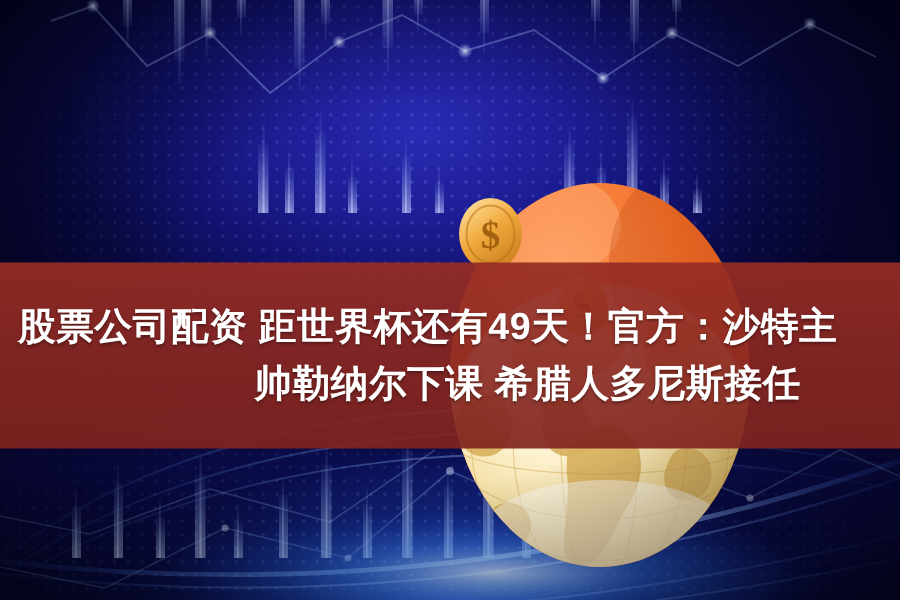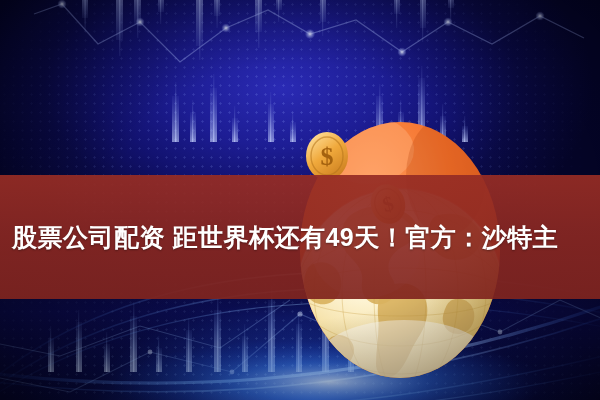--- a/index.html
+++ b/index.html
@@ -321,15 +321,16 @@
         <ellipse cx="0" cy="0" rx="13" ry="15.5" fill="none" stroke="#b5731a" stroke-opacity="0.55" stroke-width="1.2"></ellipse>
         <text x="0" y="7" text-anchor="middle" font-family="Liberation Serif, serif" font-size="21" font-weight="bold" fill="#a4620f">$</text>
       </g>
     </g>
   </svg>
 
   <div class="layer vignette"></div>
 
   <div class="banner">
     <div class="banner-line l1">股票公司配资 距世界杯还有49天！官方：沙特主</div>
+    <div class="banner-line l2">帅勒纳尔下课 希腊人多尼斯接任</div>
   </div>
 
 </div>
 
 </body></html>

